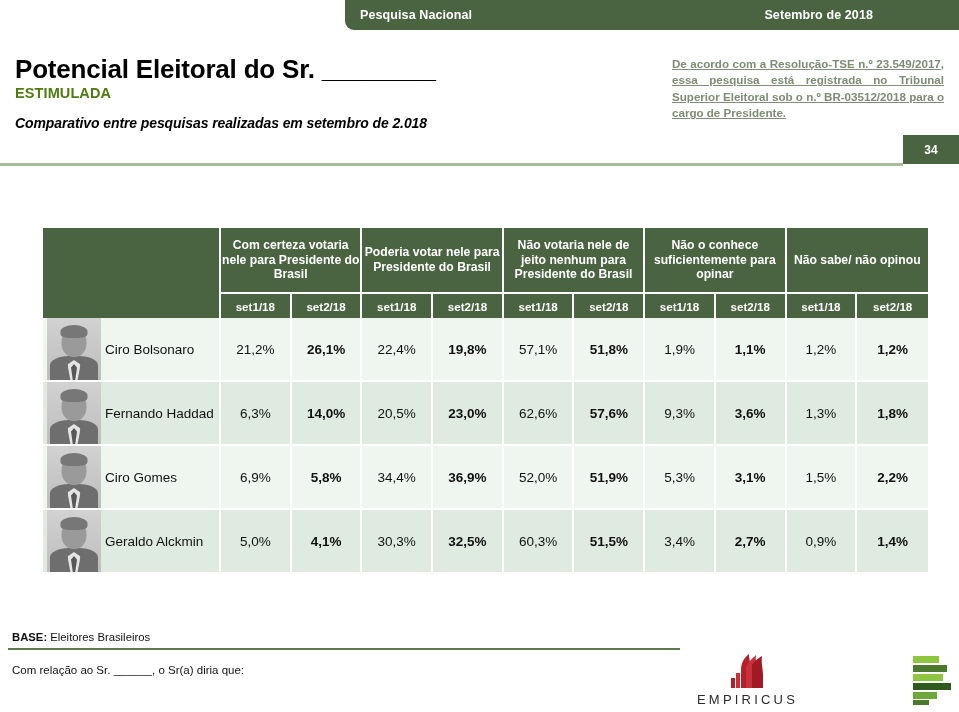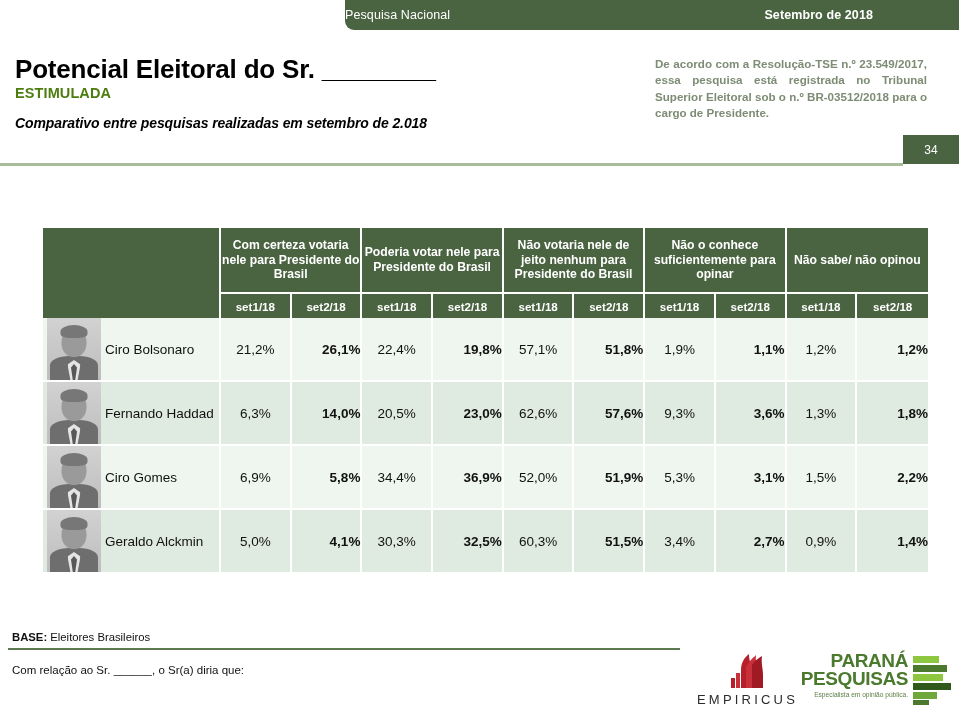--- a/index.html
+++ b/index.html
@@ -18,22 +18,22 @@
   
   #top-banner {
     position: absolute;
     left: 345px; top: 0; width: 614px; height: 30px;
     background: #4a6340;
     border-bottom-left-radius: 9px;
     box-sizing: border-box;
     display: flex; align-items: center;
   }
   #banner-left {
-    position: absolute; left: 0;
-    color: #ffffff; font-size: 12.5px; font-weight: normal;
+    position: absolute; left: 15px;
+    color: #ffffff; font-size: 12.5px; font-weight: bold;
     letter-spacing: .1px;
   }
   #banner-right {
     position: absolute; right: 86px;
     color: #ffffff; font-size: 12.5px; font-weight: bold;
     letter-spacing: .1px;
   }
 
   
   #title-block { position: absolute; left: 15px; top: 55px; }
@@ -46,34 +46,35 @@
     font-size: 14.5px; font-weight: bold; color: #4d7c0f;
     margin-top: 2px; letter-spacing: .1px;
   }
   #page-tagline {
     font-size: 14px; font-weight: bold; font-style: italic; color: #000;
     margin-top: 14px; letter-spacing: -.1px;
   }
 
   
   #legal-note {
-    position: absolute; left: 655px; top: 56px; width: 272px;
+    position: absolute; left: 672px; top: 56px; width: 272px;
     font-size: 11.6px; font-weight: bold; color: #7d8c74;
     line-height: 1.42;
     text-align: justify;
     text-align-last: left;
+    text-decoration: underline;
   }
 
   
   #page-badge {
     position: absolute; right: 0; top: 135px;
     width: 56px; height: 29px;
     background: #4a6340;
     color: #ffffff;
-    font-size: 12px; font-weight: normal;
+    font-size: 12px; font-weight: bold;
     display: flex; align-items: center; justify-content: center;
   }
 
   
   #header-rule {
     position: absolute; left: 0; top: 163px; width: 903px; height: 3px;
     background: #a9bd9b;
   }
 
   
@@ -140,21 +141,21 @@
     white-space: nowrap;
   }
   td.cell-val {
     text-align: center;
     font-size: 13.5px;
     color: #111;
     vertical-align: middle;
     border-right: 2px solid #ffffff;
     border-bottom: 2px solid #ffffff;
   }
-  td.cell-val.bold { font-weight: bold; text-align: right; }
+  td.cell-val.bold { font-weight: bold; }
   td.cell-val.last { border-right: none; }
   tbody tr:last-child td { border-bottom: none; }
   tbody tr td.cell-photo, tbody tr td.cell-name { border-bottom: 2px solid #ffffff; }
   tbody tr:last-child td.cell-photo,
   tbody tr:last-child td.cell-name { border-bottom: none; }
   td.cell-name { border-right: 2px solid #ffffff; }
 
   
   .portrait {
     width: 54px; height: 62px;
@@ -422,25 +423,20 @@
         <path d="M55 34 L55 11 C58 6 62 4 65 2 C64 10 66 14 66 21 L66 34 Z" fill="#a01a24"></path>
         <rect x="34" y="24" width="4" height="10"></rect>
         <rect x="39" y="19" width="4" height="15" fill="#c8313a"></rect>
       </g>
     </svg>
   </div>
   <div class="word">EMPIRICUS</div>
 </div>
 
 <div id="logo-paranapesquisas">
-  <div class="pp-text">
-    <div class="pp-line1">PARANÁ</div>
-    <div class="pp-line2">PESQUISAS</div>
-    <div class="pp-tag">Especialista em opinião pública.</div>
-  </div>
   <svg class="pp-bars" viewBox="0 0 44 52">
     <rect x="2" y="2" width="26" height="7" fill="#8dc63f"></rect>
     <rect x="2" y="11" width="34" height="7" fill="#4b7a2e"></rect>
     <rect x="2" y="20" width="30" height="7" fill="#8dc63f"></rect>
     <rect x="2" y="29" width="38" height="7" fill="#2f5a1c"></rect>
     <rect x="2" y="38" width="24" height="7" fill="#6ea83a"></rect>
     <rect x="2" y="46" width="16" height="5" fill="#4b7a2e"></rect>
   </svg>
 </div>
 

